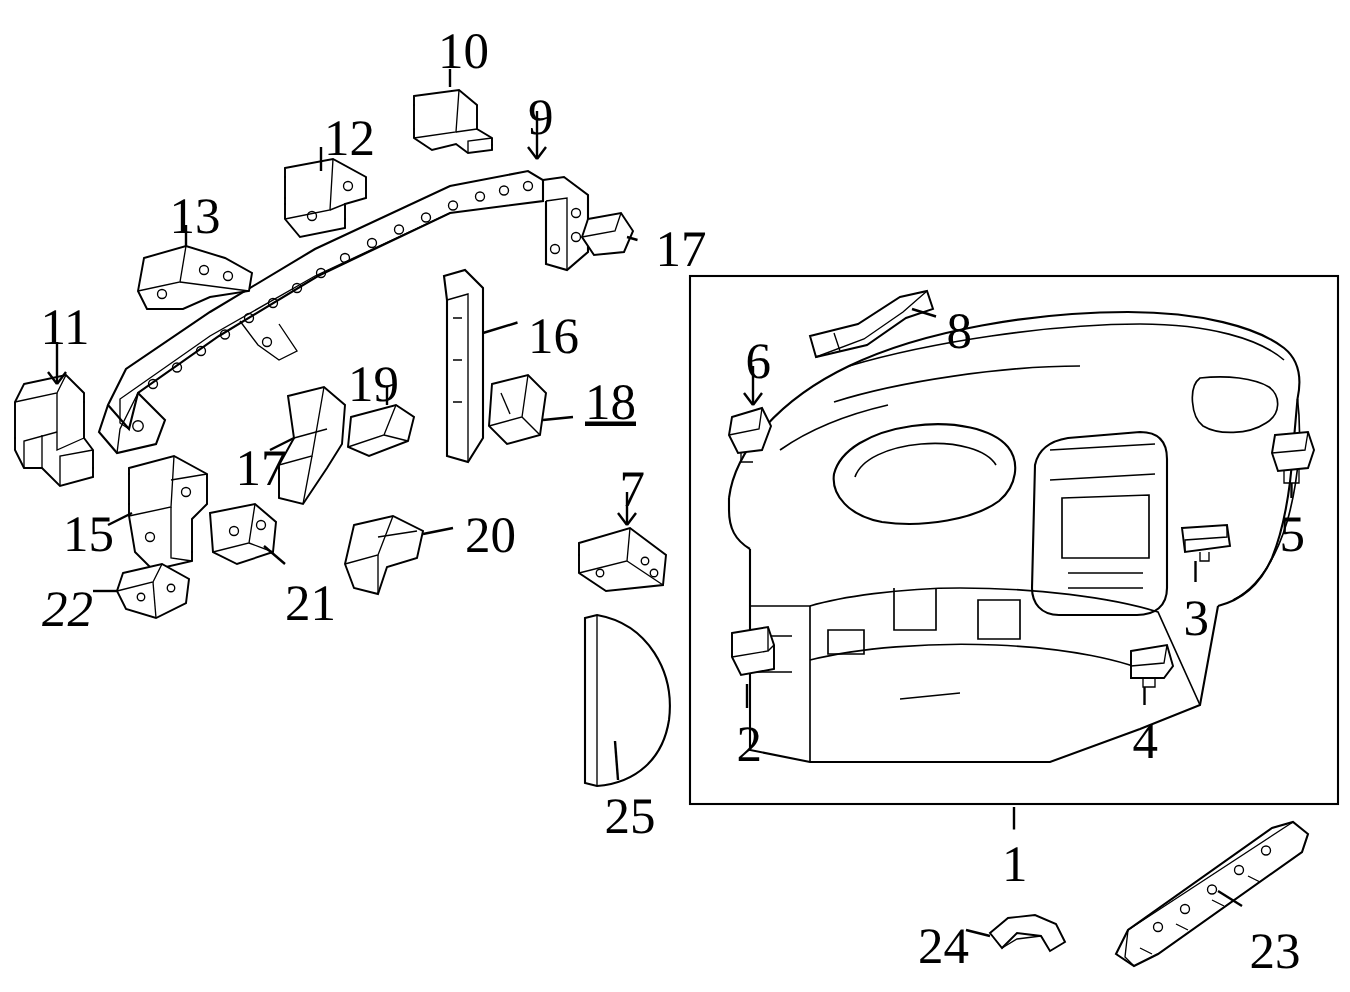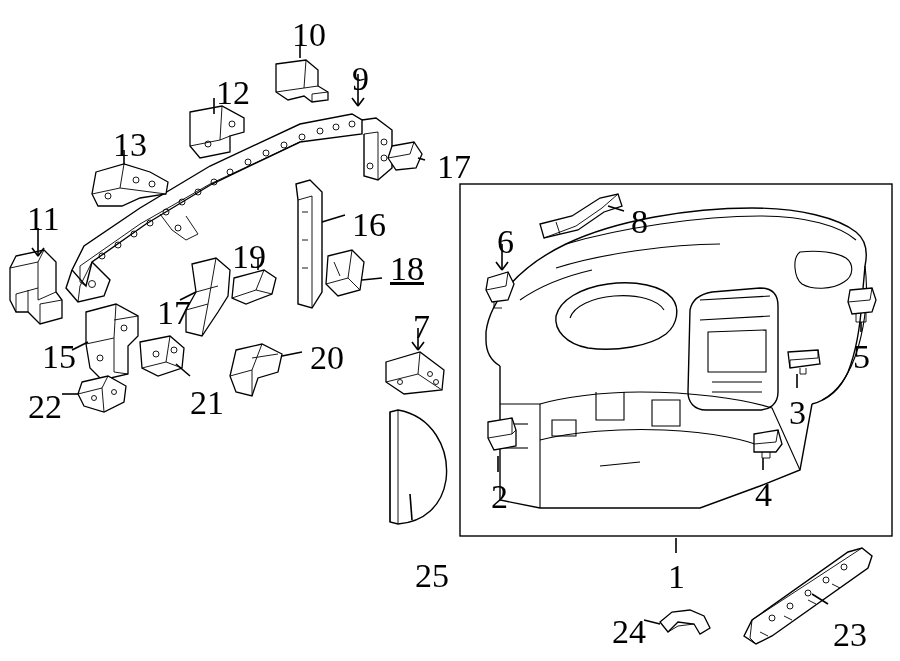--- a/index.html
+++ b/index.html
@@ -313,18 +313,18 @@
 <div class="callout" style="left:216px;top:76px;">12</div>
 <div class="callout" style="left:113px;top:128px;">13</div>
 <div class="callout" style="left:437px;top:150px;">17</div>
 <div class="callout" style="left:42px;top:340px;">15</div>
 <div class="callout" style="left:352px;top:208px;text-align:center;">16</div>
 <div class="callout" style="left:157px;top:296px;">17</div>
 <div class="callout" style="left:390px;top:252px;text-decoration:underline;">18</div>
 <div class="callout" style="left:232px;top:240px;">19</div>
 <div class="callout" style="left:310px;top:341px;">20</div>
 <div class="callout" style="left:190px;top:386px;">21</div>
-<div class="callout" style="left:28px;top:390px;">22</div>
+<div class="callout" style="left:28px;top:390px;font-style:italic;">22</div>
 <div class="callout" style="left:833px;top:618px;">23</div>
 <div class="callout" style="left:612px;top:615px;">24</div>
-<div class="callout" style="left:403px;top:559px;margin-left:12px;">25</div>
+<div class="callout" style="left:403px;top:528px;">25</div>
 
 </div>
 
 </body></html>

